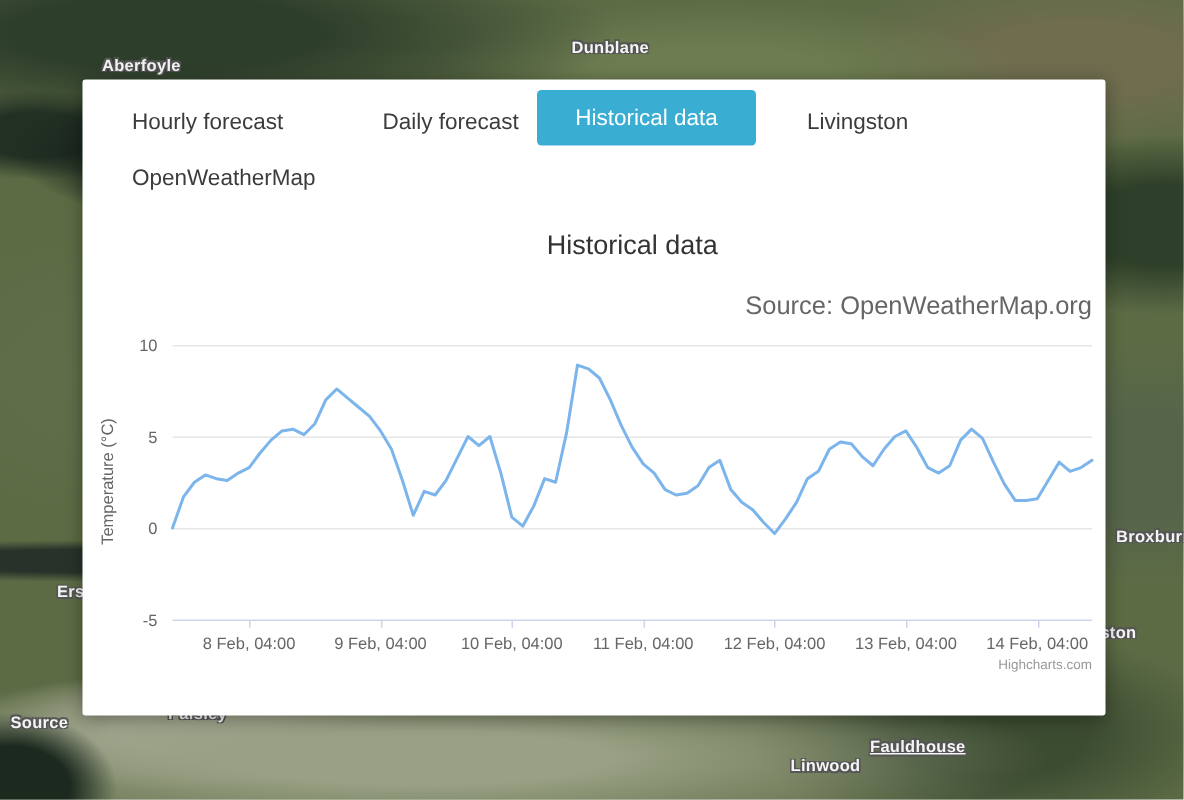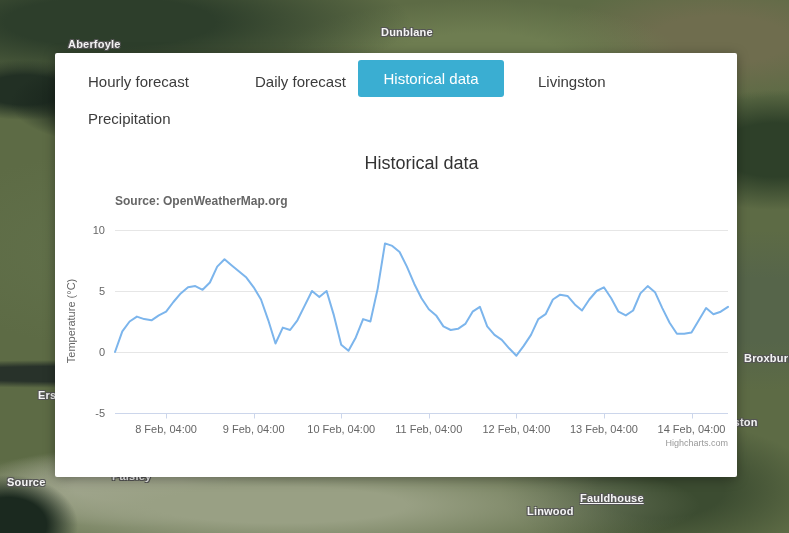--- a/index.html
+++ b/index.html
@@ -70,24 +70,23 @@
   .chart-title {
     position: absolute;
     left: 60px; top: 100px; width: 613px;
     text-align: center;
     font-size: 18px;
     color: #333333;
   }
   .chart-subtitle {
     position: absolute;
     left: 60px; top: 141px; width: 613px;
-    text-align: left;
-    font-size: 12px;
+    text-align: right;
+    font-size: 17px;
     color: #666666;
-    font-weight: bold;
   }
   #chart-svg {
     position: absolute;
     left: 0; top: 150px;
     width: 678px; height: 274px;
   }
   #chart-svg text {
     font-family: "Liberation Sans", sans-serif;
     font-size: 11px;
     fill: #666666;
@@ -116,21 +115,21 @@
 <div class="panel">
 
   <div class="tab tab-row1" style="left:33px">Hourly forecast</div>
 
   <div class="tab tab-row1" style="left:200px">Daily forecast</div>
 
   <div class="tab tab-active" style="left: 303px; background: rgb(58, 174, 210);">Historical data</div>
 
   <div class="tab tab-row1" style="left:483px">Livingston</div>
 
-  <div class="tab" style="left:33px; top:57px">Precipitation</div>
+  <div class="tab" style="left:33px; top:57px">OpenWeatherMap</div>
 
   <div class="chart-title">Historical data</div>
 
   <div class="chart-subtitle">Source: OpenWeatherMap.org</div>
 
   <svg id="chart-svg" viewBox="0 0 678 274">
       <line x1="60" x2="673" y1="27.5" y2="27.5" stroke="#e6e6e6" stroke-width="1"></line>
       <text x="50" y="31" text-anchor="end">10</text>
       <line x1="60" x2="673" y1="88.5" y2="88.5" stroke="#e6e6e6" stroke-width="1"></line>
       <text x="50" y="92" text-anchor="end">5</text>

